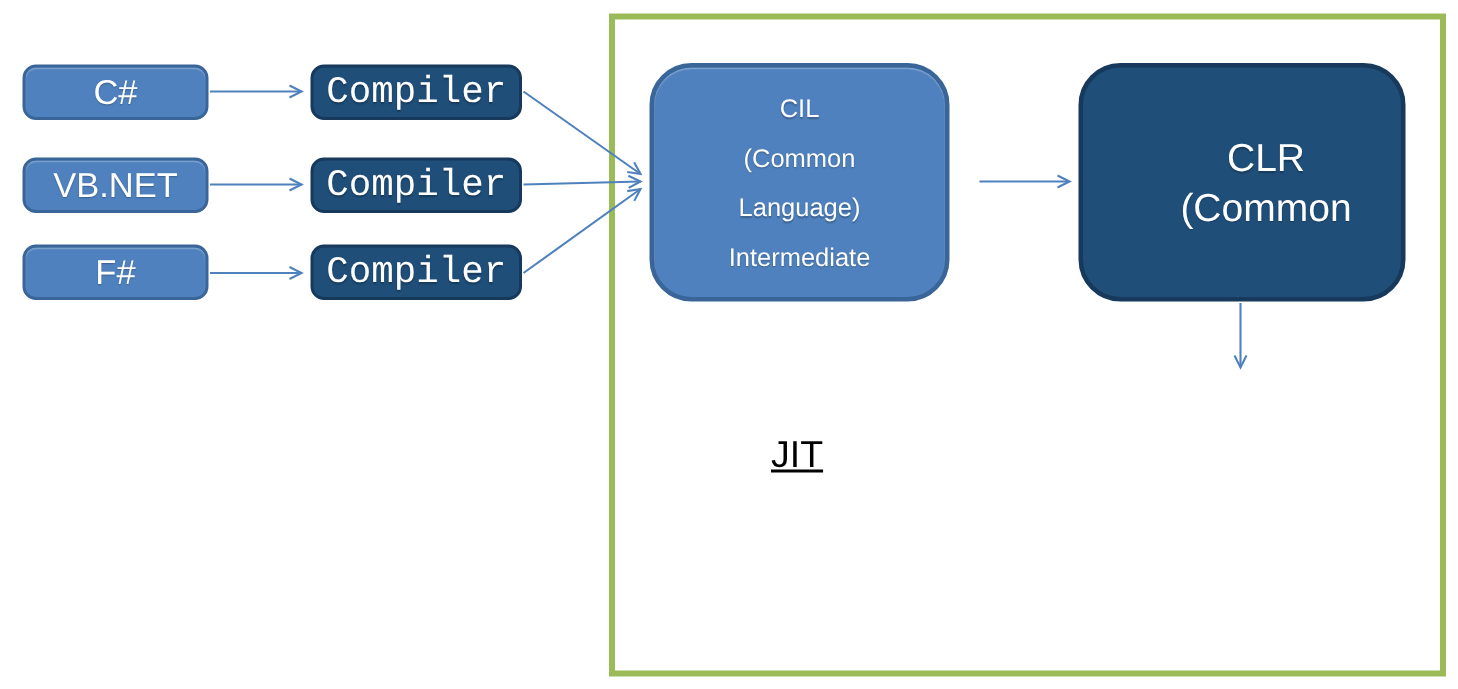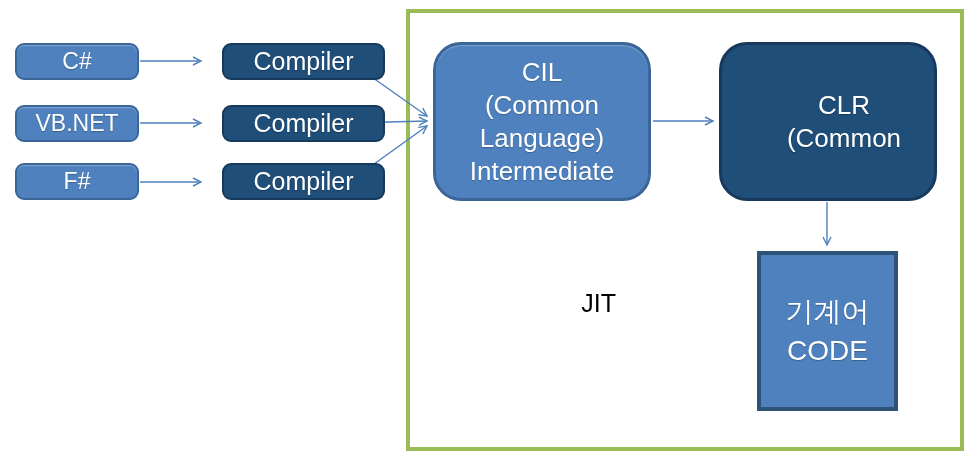--- a/index.html
+++ b/index.html
@@ -27,45 +27,46 @@
     color:var(--box-text);text-align:center;
     text-shadow:0 1px 1px rgba(0,0,0,0.25);
   }
   .lang{
     left:15px;width:124px;height:37px;
     background:var(--light-fill);border:2.5px solid var(--light-border);
     border-radius:9px;font-size:23px;
     box-shadow:inset 0 1px 1px rgba(255,255,255,0.3);
   }
   .compiler{
-    left:222px;width:163px;height:37px;
+    left:207px;width:141px;height:37px;
     background:var(--navy-fill);border:2.5px solid var(--navy-border);
-    border-radius:9px;font-size:25px;
+    border-radius:9px;font-size:25px;font-family:Liberation Mono, monospace;
   }
   .row1{top:43px;} .row2{top:105px;} .row3{top:163px;}
   .cil{
-    left:433px;top:42px;width:218px;height:159px;
+    left:433px;top:42px;width:200px;height:159px;
     background:var(--light-fill);border:3px solid var(--light-border);
-    border-radius:28px;font-size:26px;line-height:33px;
+    border-radius:28px;font-size:17px;line-height:33px;
     box-shadow:inset 0 1px 1px rgba(255,255,255,0.3);
   }
   .clr{
     left:719px;top:42px;width:218px;height:159px;
     background:var(--navy-fill);border:3px solid var(--navy-border);
     border-radius:28px;font-size:26px;line-height:33px;padding-left:32px;
   }
   .machine{
     left:757px;top:251px;width:141px;height:160px;
     background:var(--light-fill);border:4px solid var(--machine-border);
     border-radius:0;font-size:28px;line-height:39px;
   }
   .jit{
-    position:absolute;left:536px;top:289px;width:80px;
-    text-align:right;font-size:25px;color:var(--jit-text);
+    position:absolute;left:514px;top:289px;width:80px;
+    text-align:left;font-size:25px;color:var(--jit-text);
     text-shadow:none;
+    text-decoration:underline;
   }
   .line{display:block;}
 </style>
 </head>
 <body>
 
 <div class="stage">
 
   <div class="frame"></div>
 
@@ -98,20 +99,16 @@
     <span class="line">(Common</span>
     <span class="line">Language)</span>
     <span class="line">Intermediate</span>
   </div>
 
   <div class="box clr">
     <span class="line">CLR</span>
     <span class="line">(Common</span>
   </div>
 
-  <div class="box machine">
-    <span class="line">기계어</span>
-    <span class="line">CODE</span>
-  </div>
 
   <div class="jit">JIT</div>
 
 </div>
 
 </body></html>

